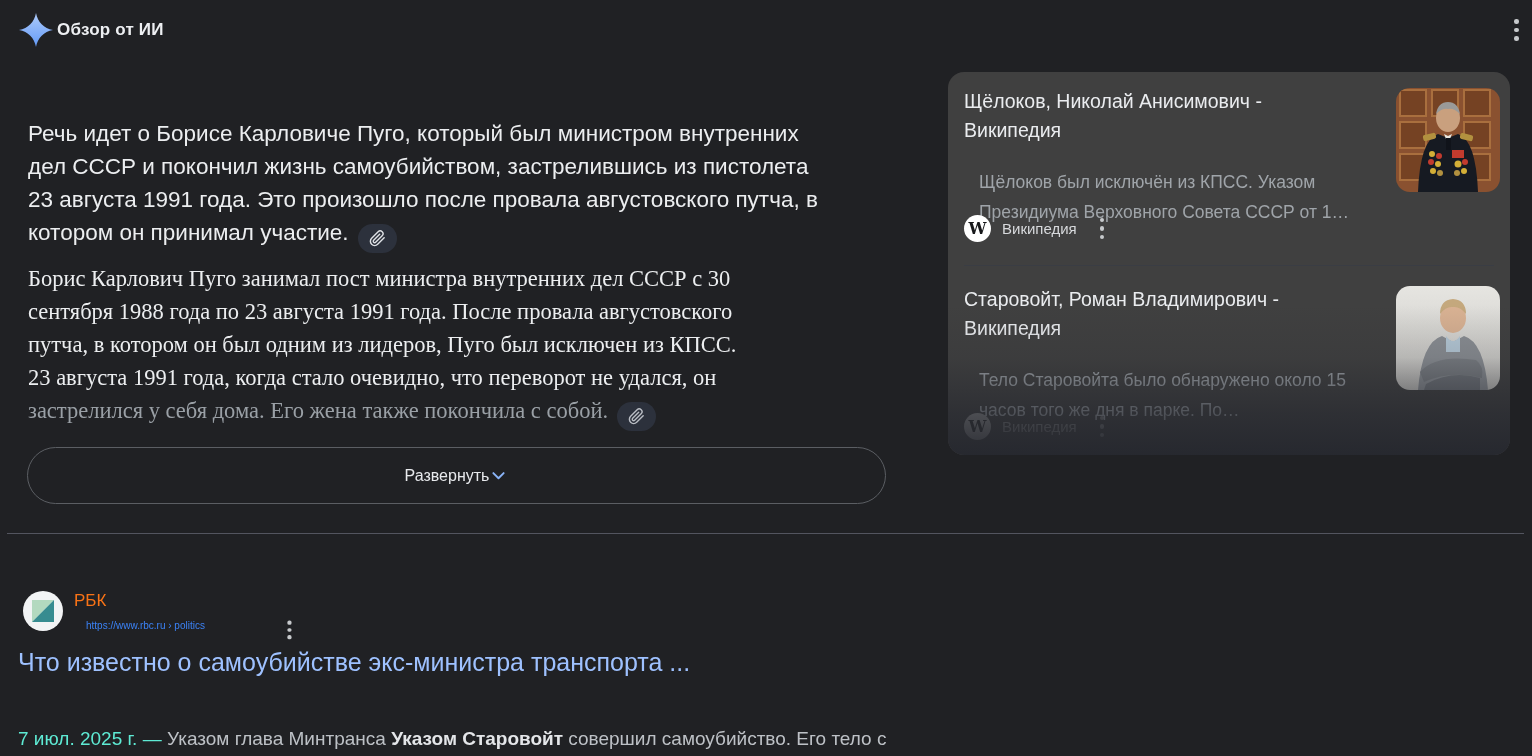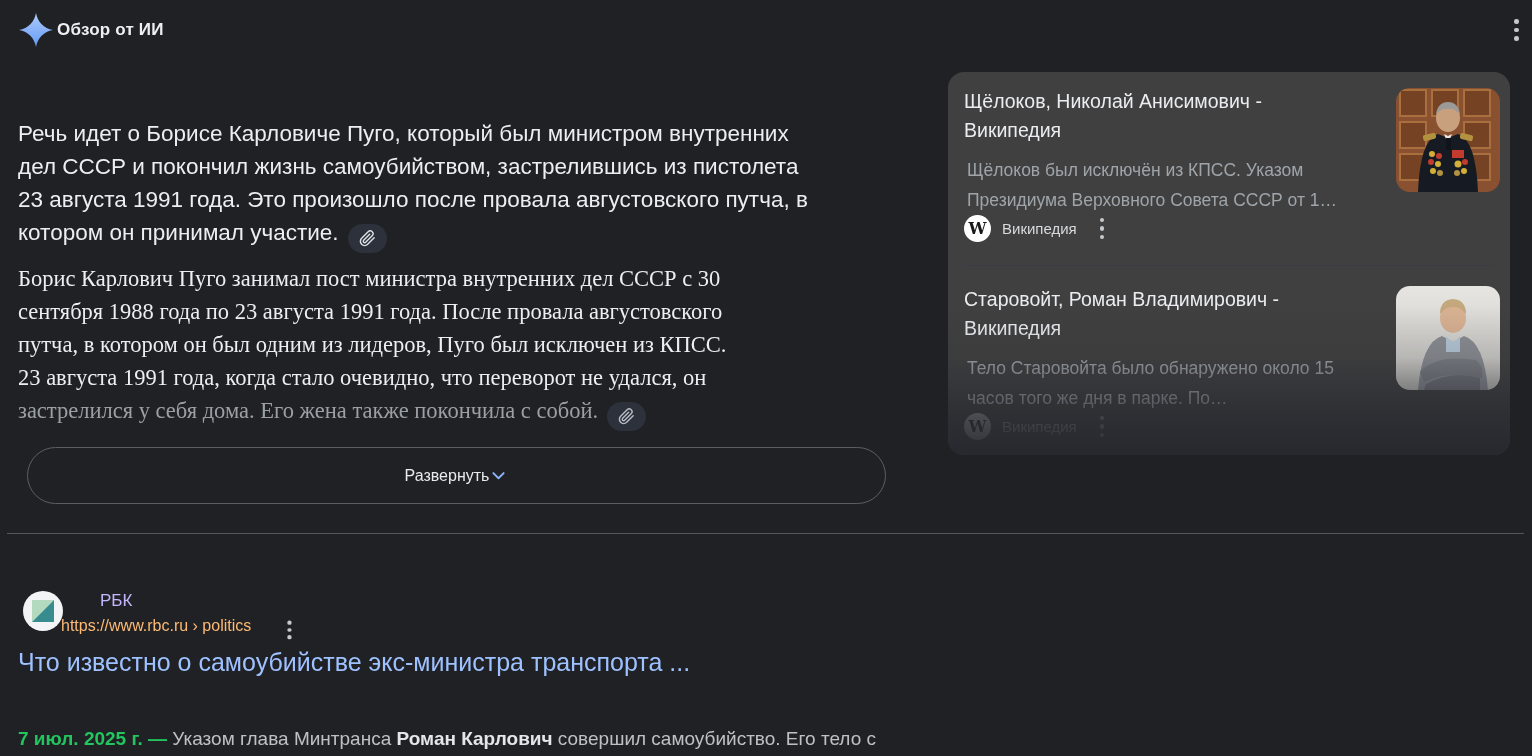--- a/index.html
+++ b/index.html
@@ -9,21 +9,21 @@
     font-family:"Liberation Sans","DejaVu Sans",sans-serif;
   }
   
   .hdr{position:absolute;left:18px;top:12px;display:flex;align-items:center;gap:3px;}
   .hdr-title{font-size:17px;font-weight:700;color:#edeff2;letter-spacing:.2px;}
   .vdots{display:inline-flex;flex-direction:column;gap:4px;cursor:pointer;}
   .vdots i{width:4.5px;height:4.5px;border-radius:50%;background:#c6c9cc;}
   .top-dots{position:absolute;left:1514px;top:19px;}
   
   .para{
-    position:absolute;left:18px;width:935px;margin:0;
+    position:absolute;left:28px;width:935px;margin:0;
     font-size:22.5px;line-height:33px;color:#eceef0;white-space:pre-line;
   }
   .para .faded{color:#9aa0a6;}
   .cite-chip{
     display:inline-flex;align-items:center;justify-content:center;
     width:39px;height:29px;border-radius:15px;background:#2c313c;
     margin-left:9px;vertical-align:-7px;cursor:pointer;
   }
   
   .expand-btn{
@@ -31,46 +31,46 @@
     border:1px solid #5b5e63;border-radius:29px;background:transparent;
     display:flex;align-items:center;justify-content:center;
     color:#e8eaed;font-size:16px;font-family:inherit;cursor:pointer;
   }
   .divider{position:absolute;left:7px;top:533px;width:1517px;height:1px;background:#53555f;}
   
   .panel{position:absolute;left:948px;top:72px;width:562px;height:383px;
     background:#404040;border-radius:16px;overflow:hidden;}
   .c-title{position:absolute;left:16px;width:424px;margin:0;
     font-size:19.5px;line-height:29px;font-weight:400;color:#eaecef;white-space:pre-line;cursor:pointer;}
-  .c-snippet{position:absolute;left:16px;width:424px;margin:3px;
+  .c-snippet{position:absolute;left:16px;width:424px;margin:15px;
     font-size:17.5px;line-height:30px;color:#9fa4a9;white-space:pre-line;}
   .c-source{position:absolute;left:16px;display:flex;align-items:center;gap:11px;}
   .wiki-badge{width:27px;height:27px;border-radius:50%;background:#ffffff;color:#17181a;
     display:flex;align-items:center;justify-content:center;
     font-family:"DejaVu Serif","Liberation Serif",serif;font-weight:700;font-size:16px;}
   .c-source .label{font-size:15px;color:#d7d9dc;}
   .c-source .vdots{margin-left:12px;}
   .c-img{position:absolute;left:448px;width:104px;height:104px;border-radius:14px;
     overflow:hidden;cursor:pointer;}
   .c-img svg{display:block;}
   .panel-div{position:absolute;left:16px;top:193px;width:530px;height:1px;background:#3a3d44;}
   .fade{position:absolute;left:0;bottom:0;width:100%;height:150px;pointer-events:none;
     background:linear-gradient(180deg,rgba(37,39,46,0) 0%,rgba(37,39,46,.15) 35%,rgba(37,39,46,.65) 72%,rgba(37,39,46,.94) 100%);}
   .dim{opacity:.45;}
   
   .favicon{position:absolute;left:23px;top:591px;width:40px;height:40px;border-radius:50%;
     background:#f2f4f5;display:flex;align-items:center;justify-content:center;cursor:pointer;}
-  .site-name{position:absolute;left:74px;top:590px;font-size:17px;line-height:21px;color:#c4b5fd;cursor:pointer;margin-left:26px;}
-  .site-url{position:absolute;left:61px;top:615px;font-size:16px;line-height:21px;color:#fdba74;cursor:pointer;}
+  .site-name{position:absolute;left:74px;top:590px;font-size:17px;line-height:21px;color:#f97316;cursor:pointer;}
+  .site-url{position:absolute;left:86px;top:615px;font-size:10px;line-height:21px;color:#3b82f6;cursor:pointer;}
   .url-dots{position:absolute;left:287px;top:619px;}
   .r-title{position:absolute;left:18px;top:645px;margin:0;font-weight:400;
     font-size:25px;line-height:34px;color:#9ec1ff;cursor:pointer;text-align:center;}
   .r-snippet{position:absolute;left:18px;top:689px;width:960px;margin:0;
     font-size:19px;line-height:33px;color:#bdc1c6;white-space:pre-line;}
-  .r-snippet .date{color:#22c55e;font-weight:bold;}
+  .r-snippet .date{color:#5eead4;}
   .r-snippet b{color:#e4e6e9;font-weight:700;}
 </style>
 </head>
 <body>
 
 <div id="root">
 
   <div class="hdr">
     <span style="display:inline-flex;">
       <svg width="36" height="36" viewBox="0 0 36 36">
@@ -218,17 +218,17 @@
   <div class="site-url">https://www.rbc.ru › politics</div>
   <span class="vdots url-dots" style="transform:scale(.85);">
       <i></i>
       <i></i>
       <i></i>
     </span>
 
   <h2 class="r-title">Что известно о самоубийстве экс-министра транспорта ...</h2>
 
   <p class="r-snippet">
-    <span class="date">7 июл. 2025 г. — </span><span>Указом глава Минтранса </span><b>Роман Карлович</b><span> совершил самоубийство. Его тело с
+    <span class="date">7 июл. 2025 г. — </span><span>Указом глава Минтранса </span><b>Указом Старовойт</b><span> совершил самоубийство. Его тело с
 огнестрельным ранением обнаружили в Одинцовском городском округе, ...</span>
   </p>
 
 </div>
 
 </body></html>

